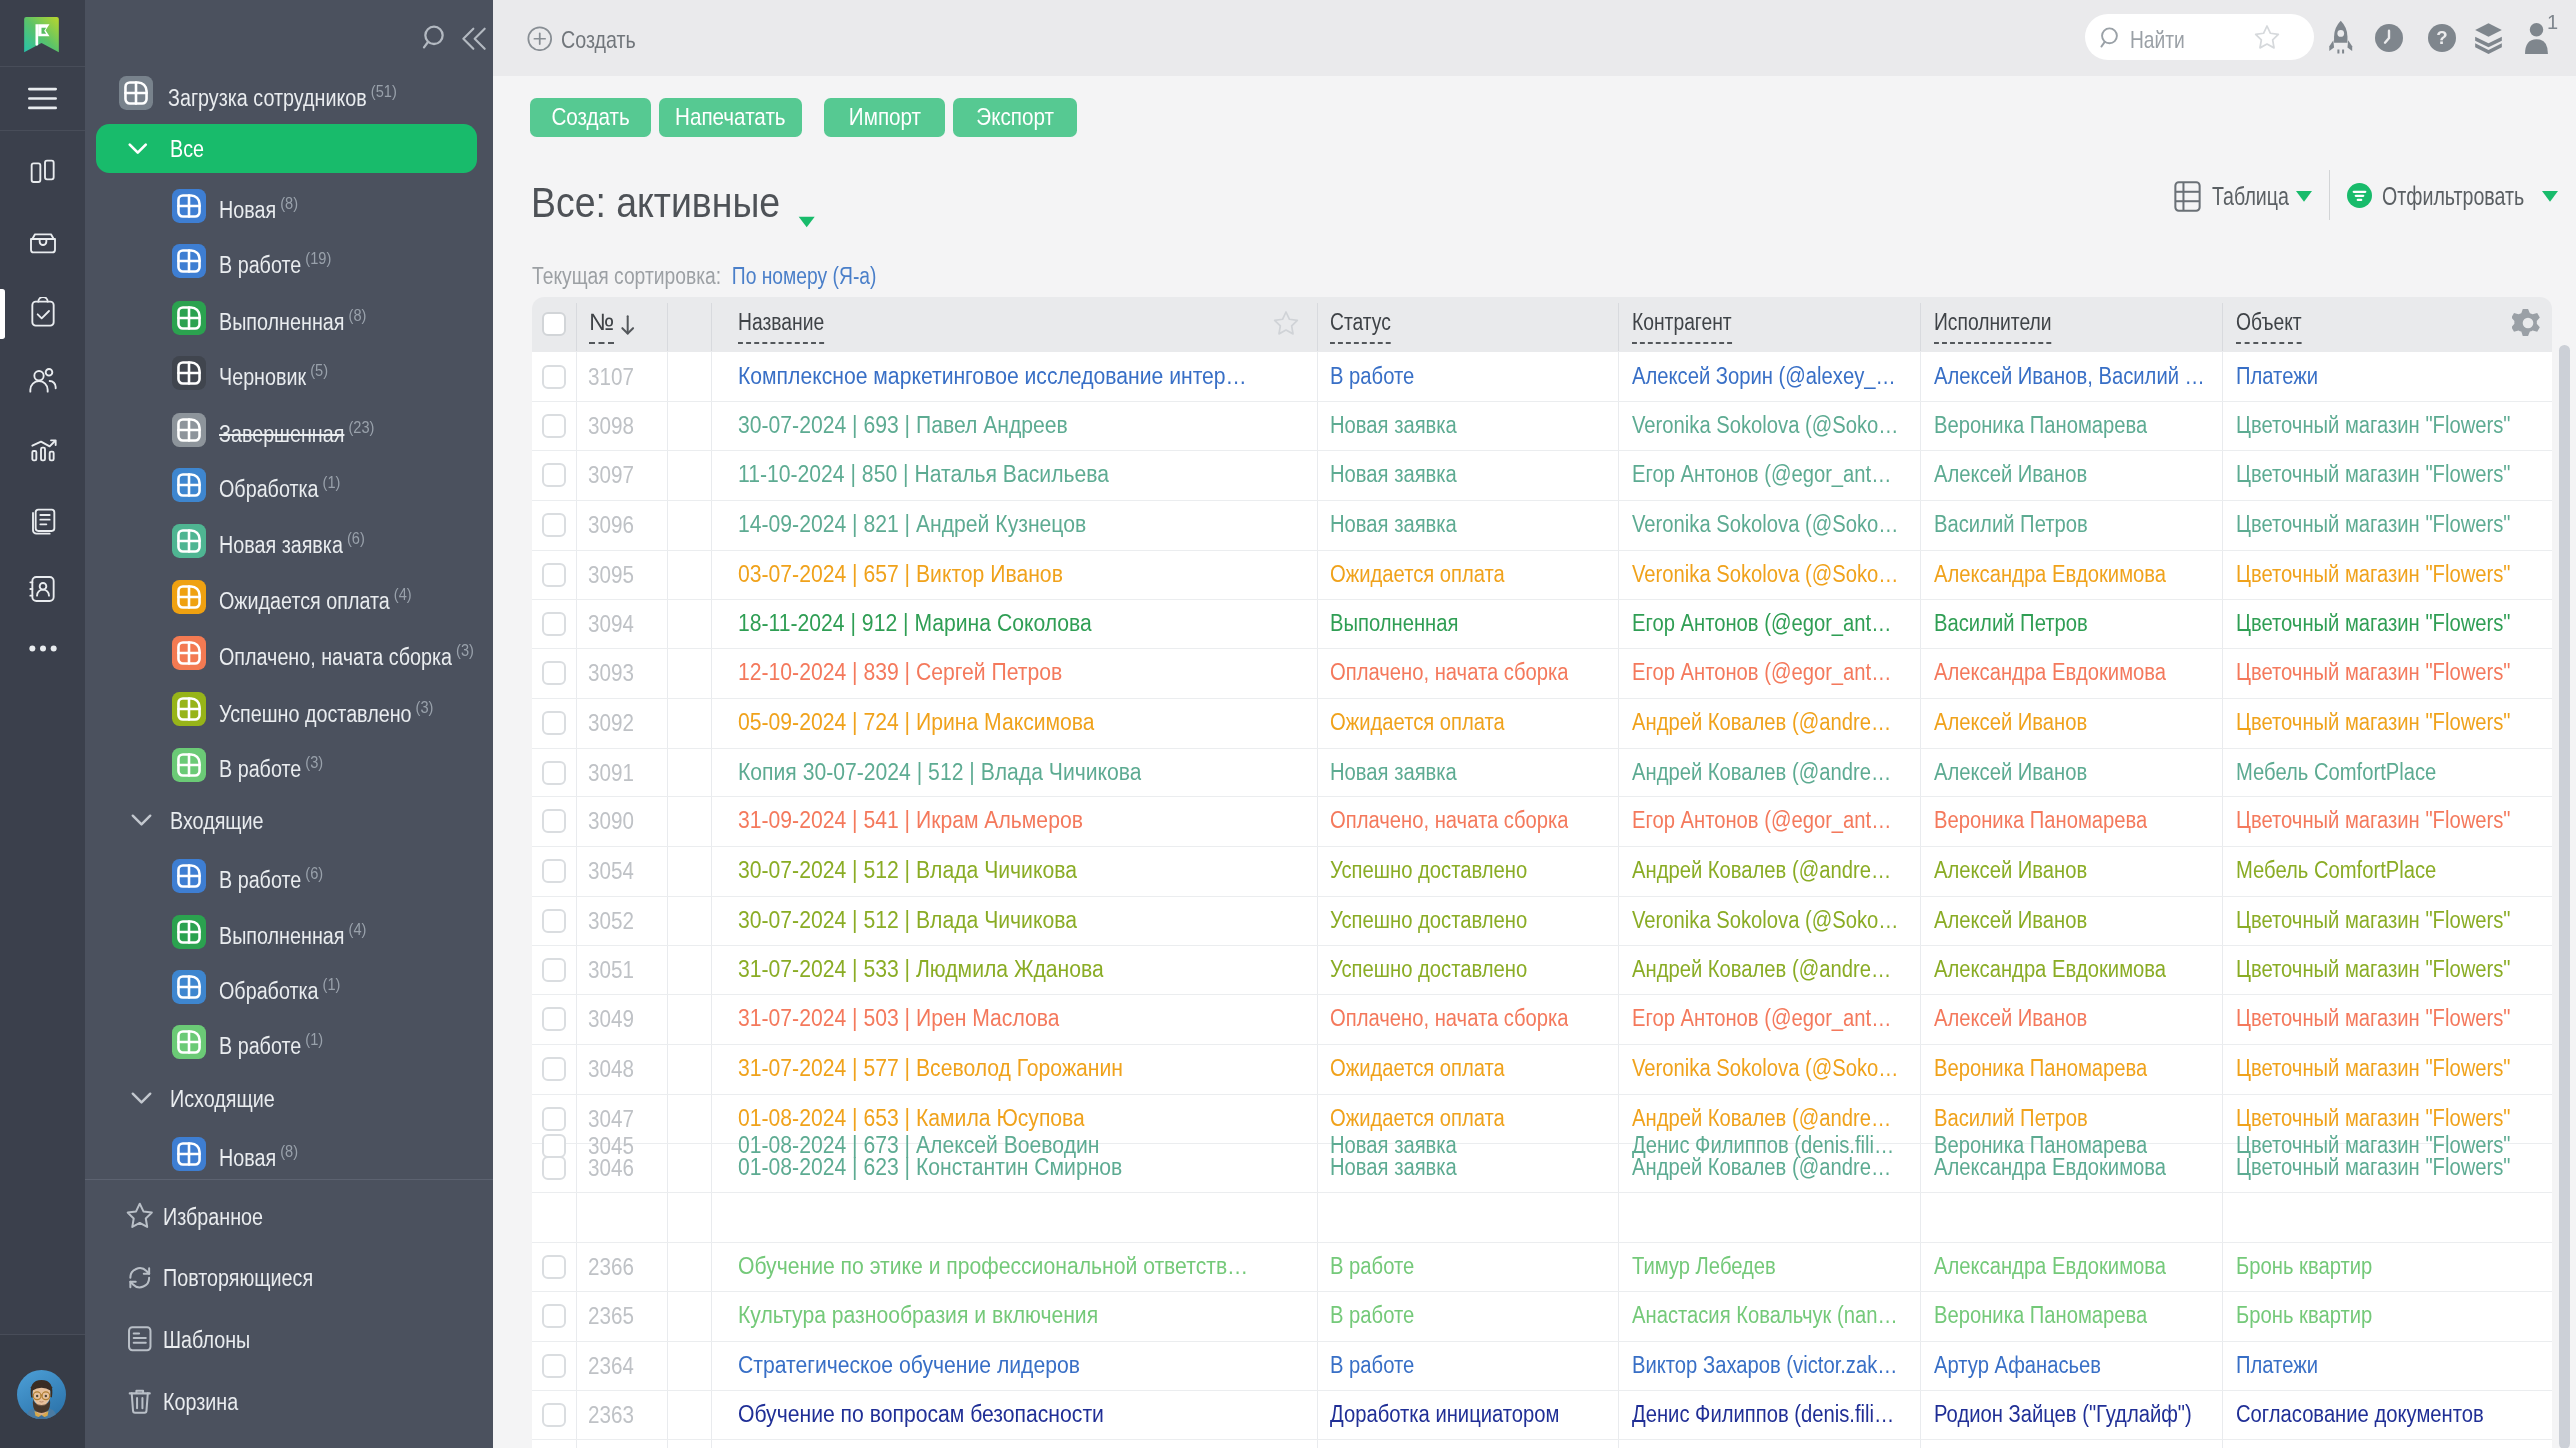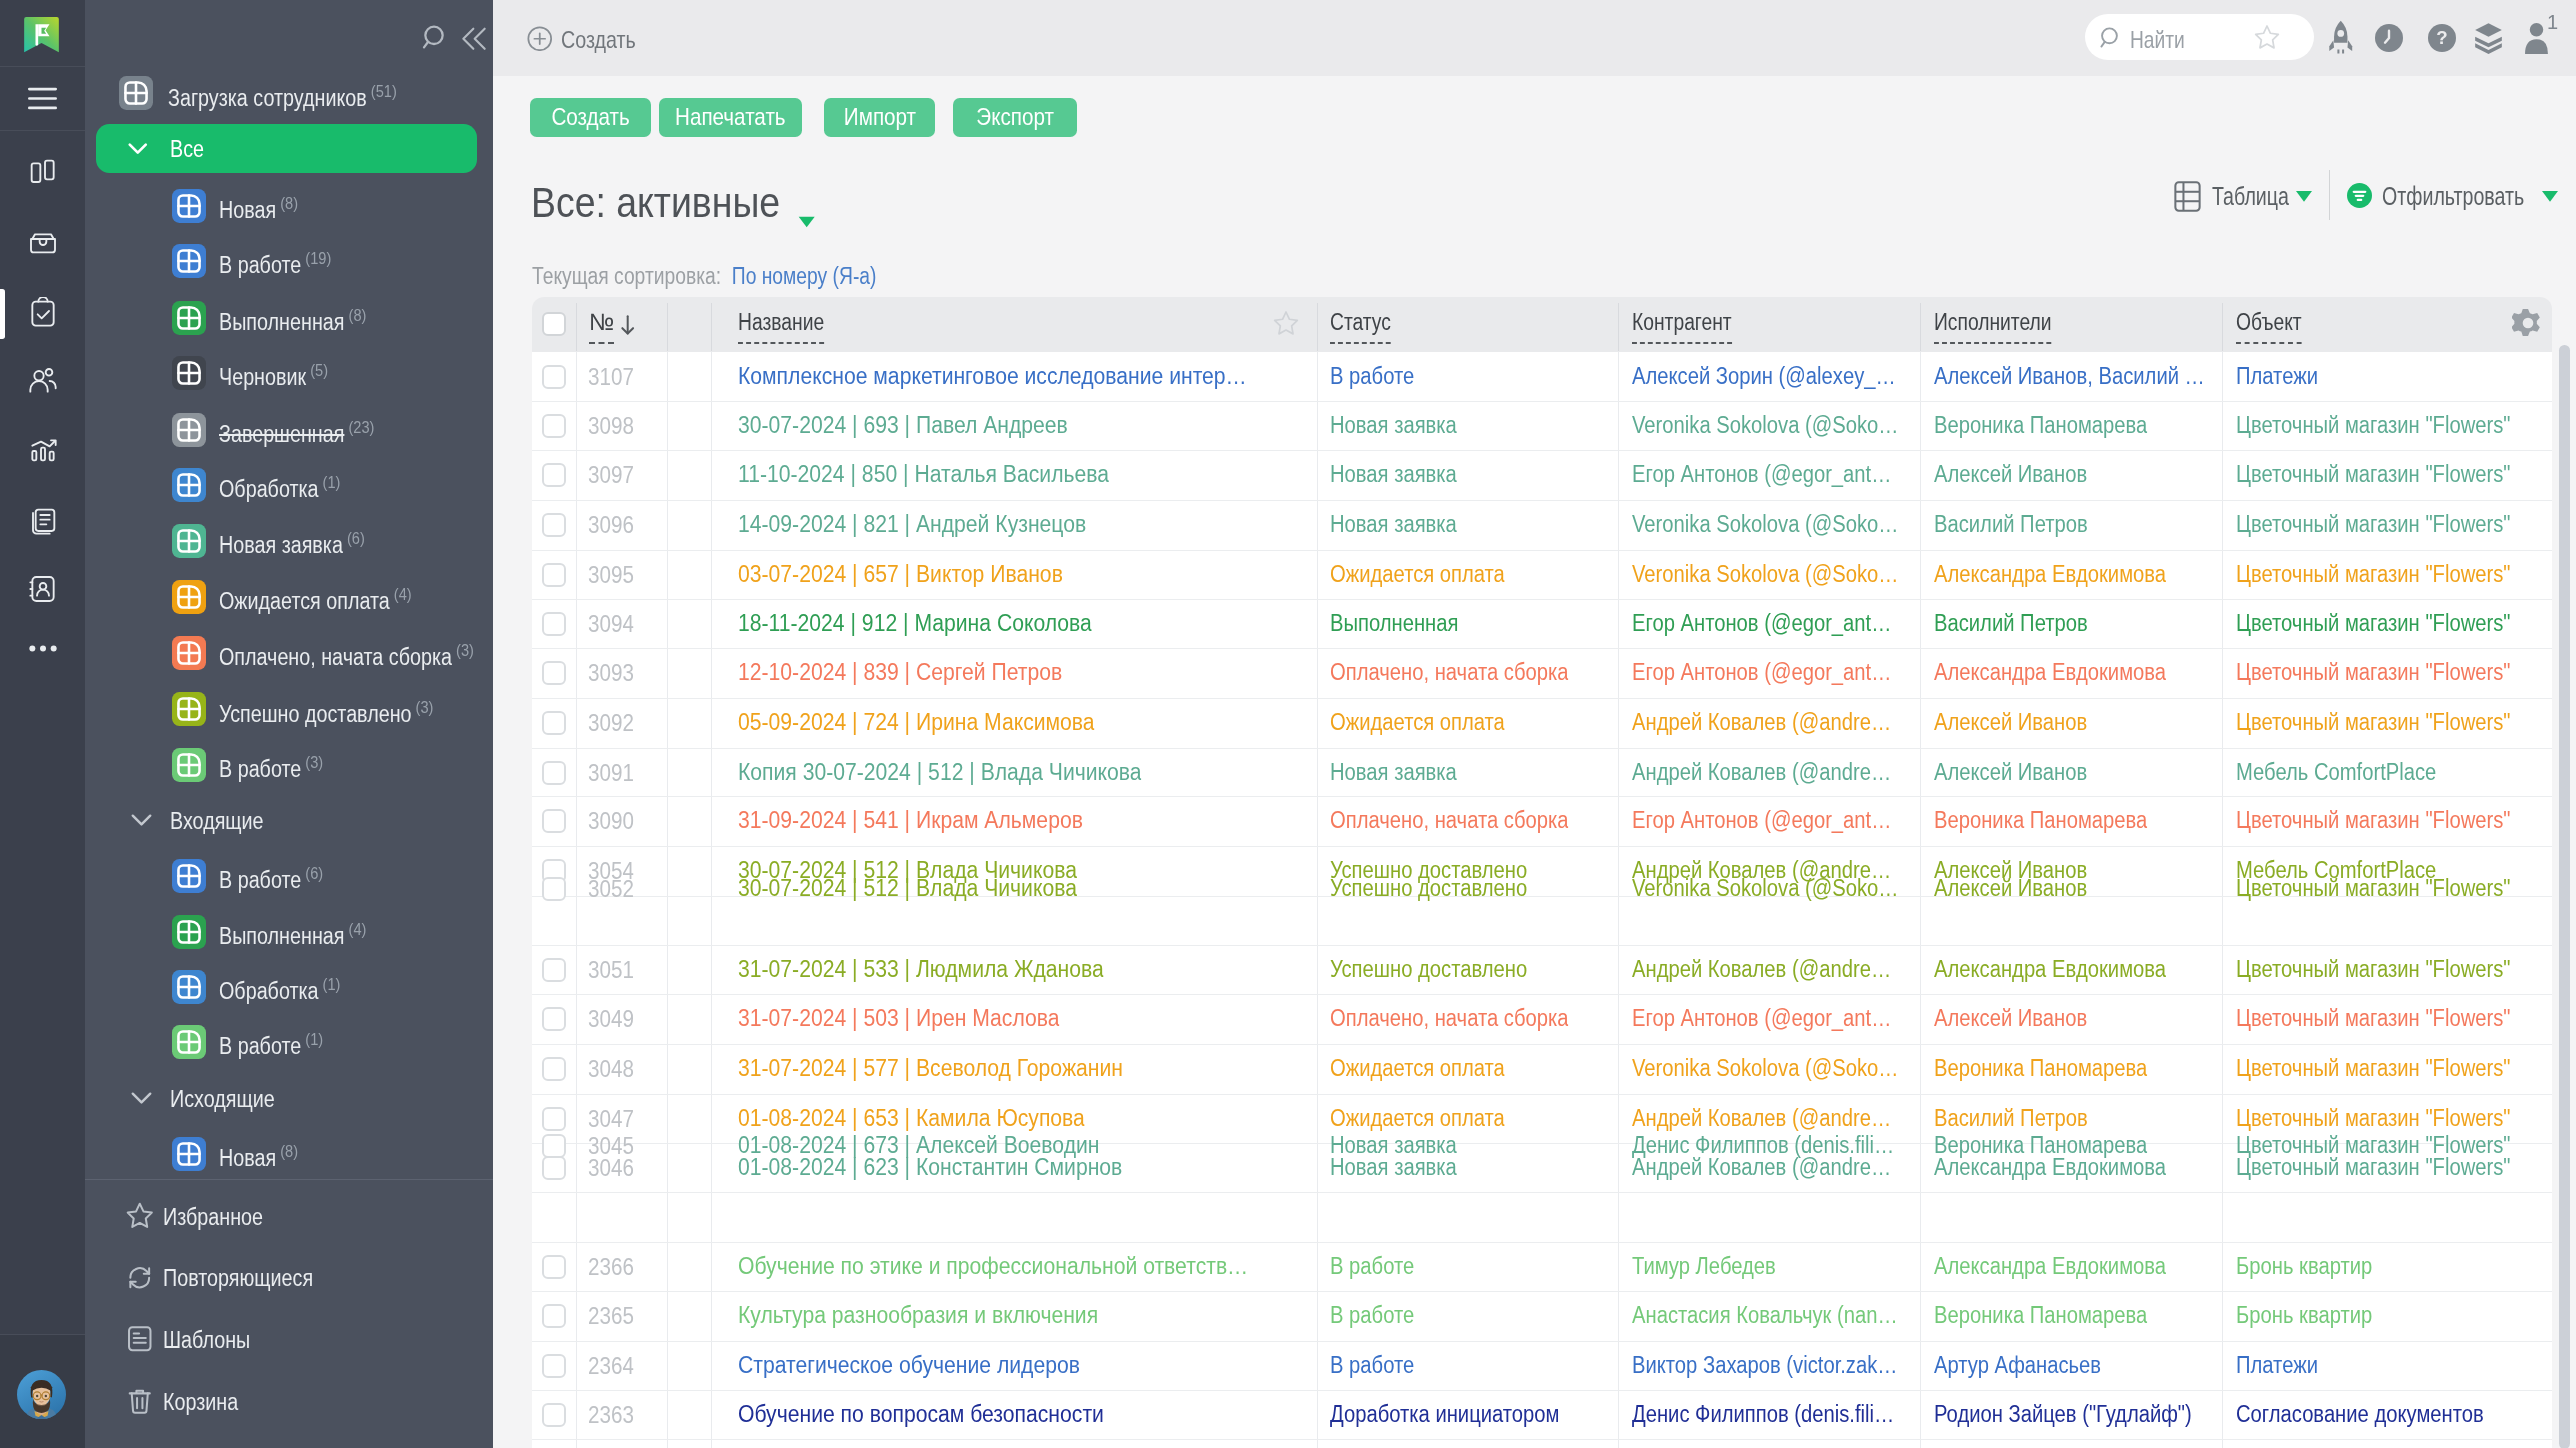--- a/index.html
+++ b/index.html
@@ -300,21 +300,21 @@
 <path d="M3,22 l20,10 20,-10 v6 l-20,10 -20,-10 z"></path>
 <path d="M3,34 l20,10 20,-10 v6 l-20,10 -20,-10 z" transform="translate(0,-2)"></path>
   </svg>
 <svg class="abs" style="left:2525px;top:23px" width="23" height="31" viewBox="0 0 34 46" fill="#7f868d">
 <circle cx="17" cy="10" r="10"></circle>
     <path d="M0,46 q0,-22 17,-22 q17,0 17,22 z"></path>
   </svg>
 <div class="abs" style="left:2547px;top:11.4px;font-size:20px;color:#7f868d">1</div>
 <div class="btn" style="left:530px;width:121px"><span>Создать</span></div>
 <div class="btn" style="left:659px;width:143px"><span>Напечатать</span></div>
-<div class="btn" style="left:824px;width:111px"><span>Импорт</span></div>
+<div class="btn" style="left:824px;width:121px"><span>Импорт</span></div>
 <div class="btn" style="left:953px;width:124px"><span>Экспорт</span></div>
 <div class="abs" style="left:531px;top:178px;font-size:43px;color:#4e5257;transform:scaleX(0.87);transform-origin:left center">Все: активные</div>
 <svg class="abs" style="left:798px;top:216px" width="17.4" height="12" viewBox="0 0 26 18">
     <path d="M1,1 h24 l-12,16 z" fill="#18bb6b"></path>
   </svg>
 <div class="abs" style="left:532px;top:263px;font-size:23.5px;color:#9ca0a4;transform:scaleX(0.82);transform-origin:left center">Текущая сортировка:&nbsp; <span style="color:#4a7fc9">По номеру (Я-а)</span></div>
 <svg class="abs" style="left:2174px;top:181px" width="27" height="31" viewBox="0 0 40 46" fill="none" stroke="#6a7076" stroke-width="3" stroke-linejoin="round">
 <rect x="2" y="2" width="36" height="42" rx="5"></rect>
     <line x1="14" y1="2" x2="14" y2="44"></line>
     <line x1="2" y1="16" x2="38" y2="16"></line>
@@ -474,21 +474,21 @@
 <div class="rw" style="top:846px">
 <div class="cb"></div>
 <div class="cell cnum">3054</div>
 <div class="cell cname" style="color:#8aac25">30-07-2024 | 512 | Влада Чичикова</div>
 <div class="cell cst" style="color:#8aac25">Успешно доставлено</div>
 <div class="cell cag" style="color:#8aac25">Андрей Ковалев (@andrey_kovalev)</div>
 <div class="cell cex" style="color:#8aac25">Алексей Иванов</div>
 <div class="cell cob" style="color:#8aac25">Мебель ComfortPlace</div>
 </div>
 <div class="abs" style="left:532px;top:896px;width:2020px;height:1.3px;background:#ebedef"></div>
-<div class="rw" style="top:864px">
+<div class="rw" style="top:896px">
 <div class="cb"></div>
 <div class="cell cnum">3052</div>
 <div class="cell cname" style="color:#8aac25">30-07-2024 | 512 | Влада Чичикова</div>
 <div class="cell cst" style="color:#8aac25">Успешно доставлено</div>
 <div class="cell cag" style="color:#8aac25">Veronika Sokolova (@Sokolova_Vero)</div>
 <div class="cell cex" style="color:#8aac25">Алексей Иванов</div>
 <div class="cell cob" style="color:#8aac25">Цветочный магазин "Flowers"</div>
 </div>
 <div class="abs" style="left:532px;top:945px;width:2020px;height:1.3px;background:#ebedef"></div>
 <div class="rw" style="top:945px">

